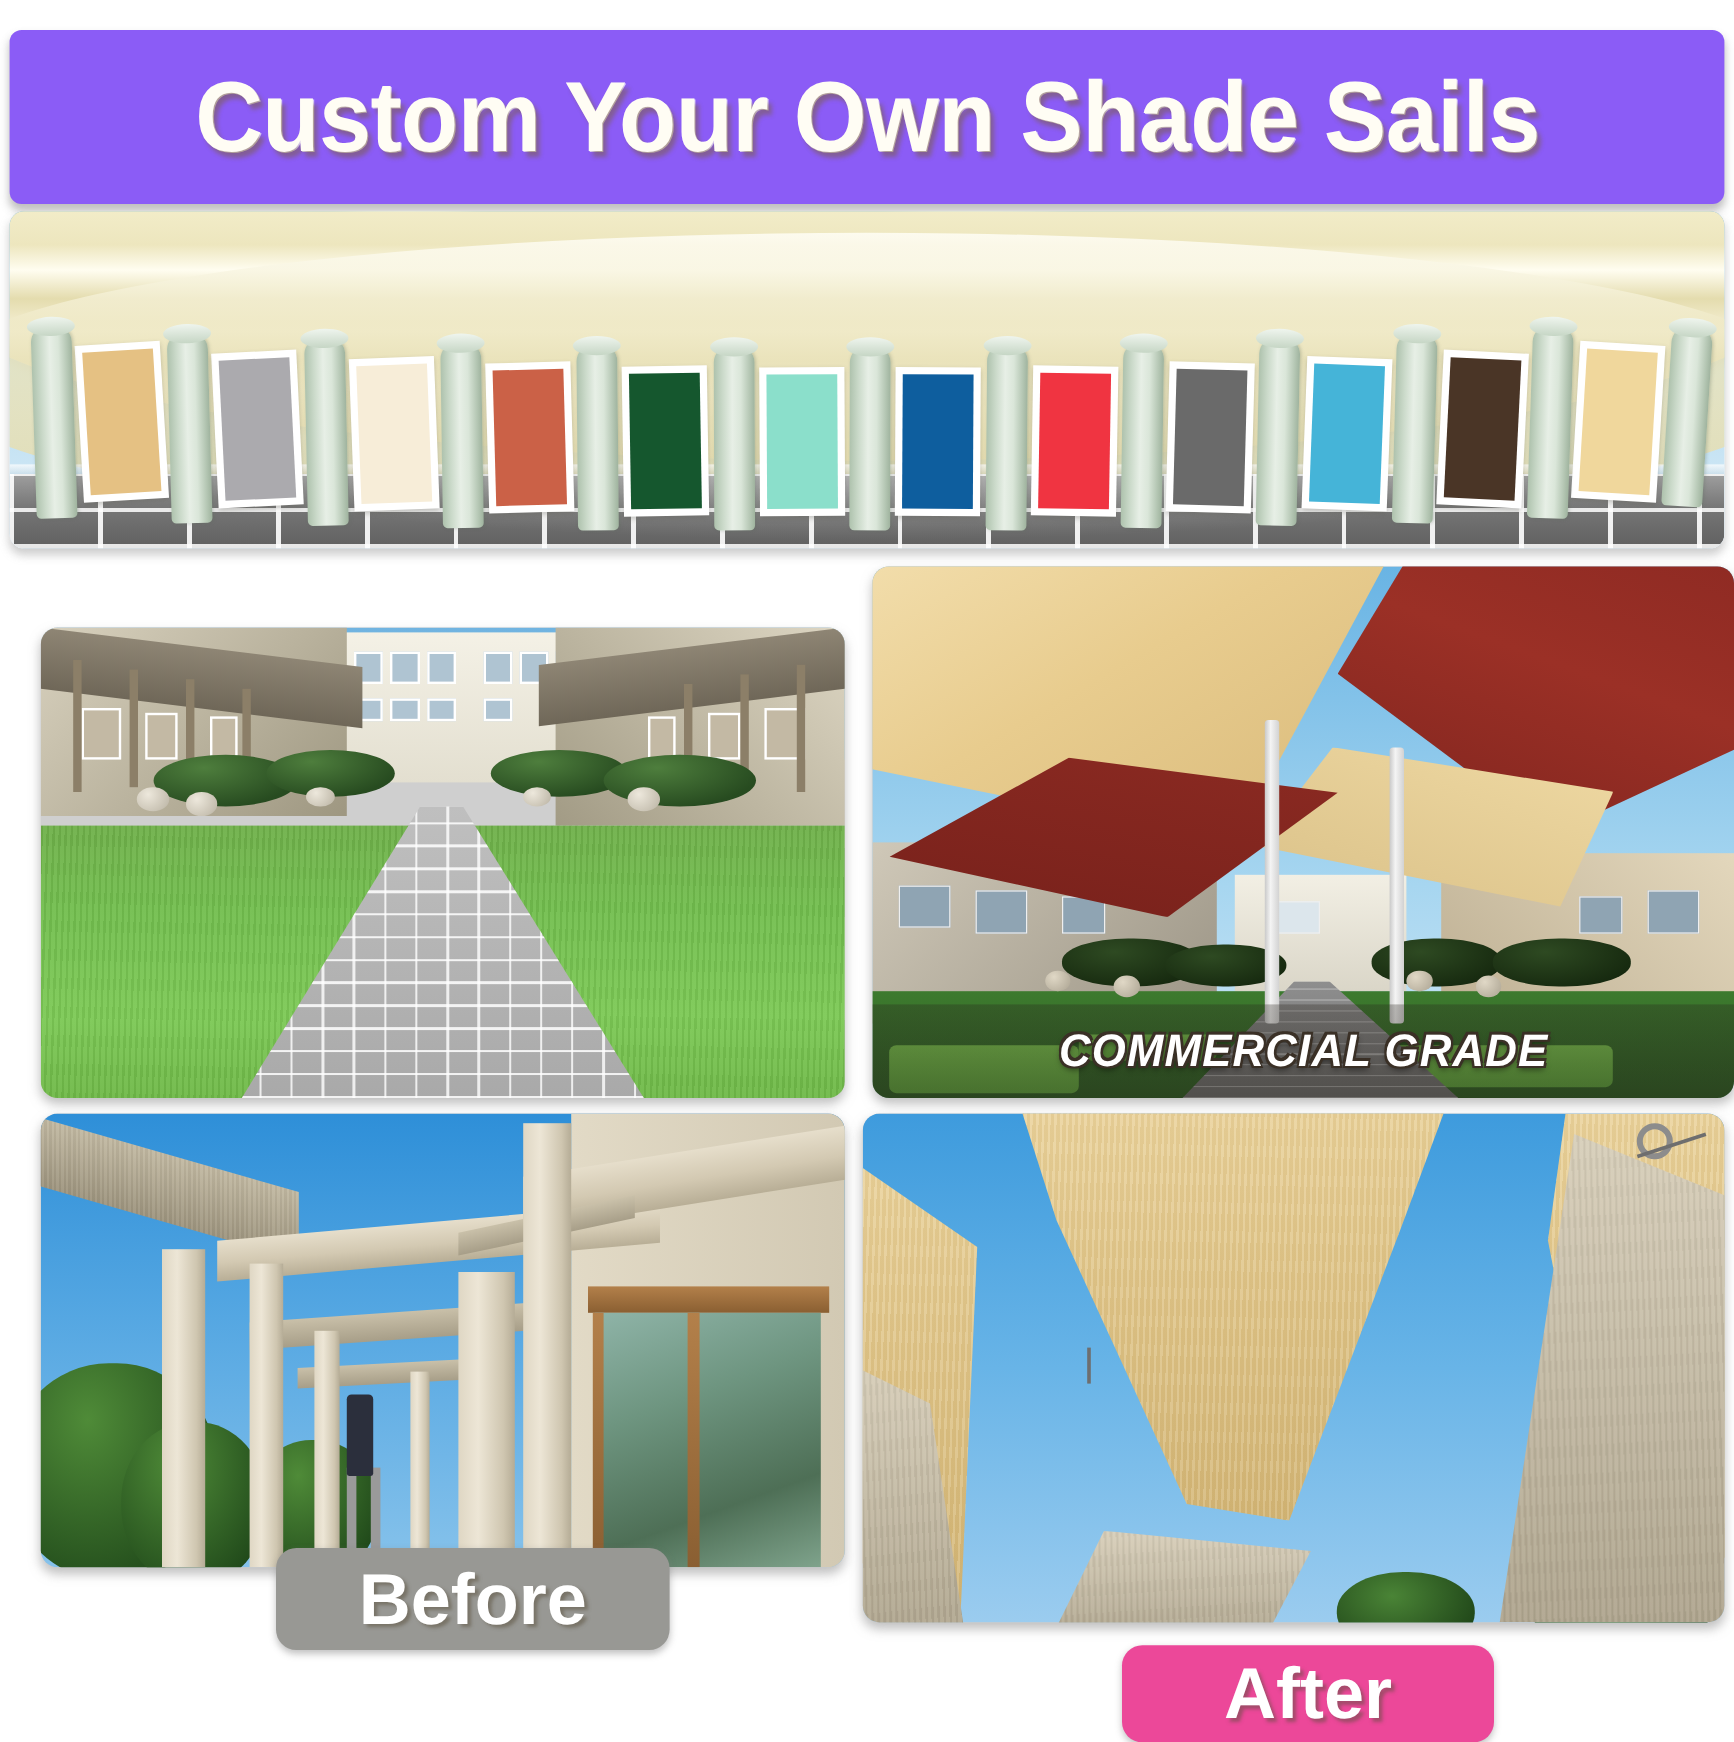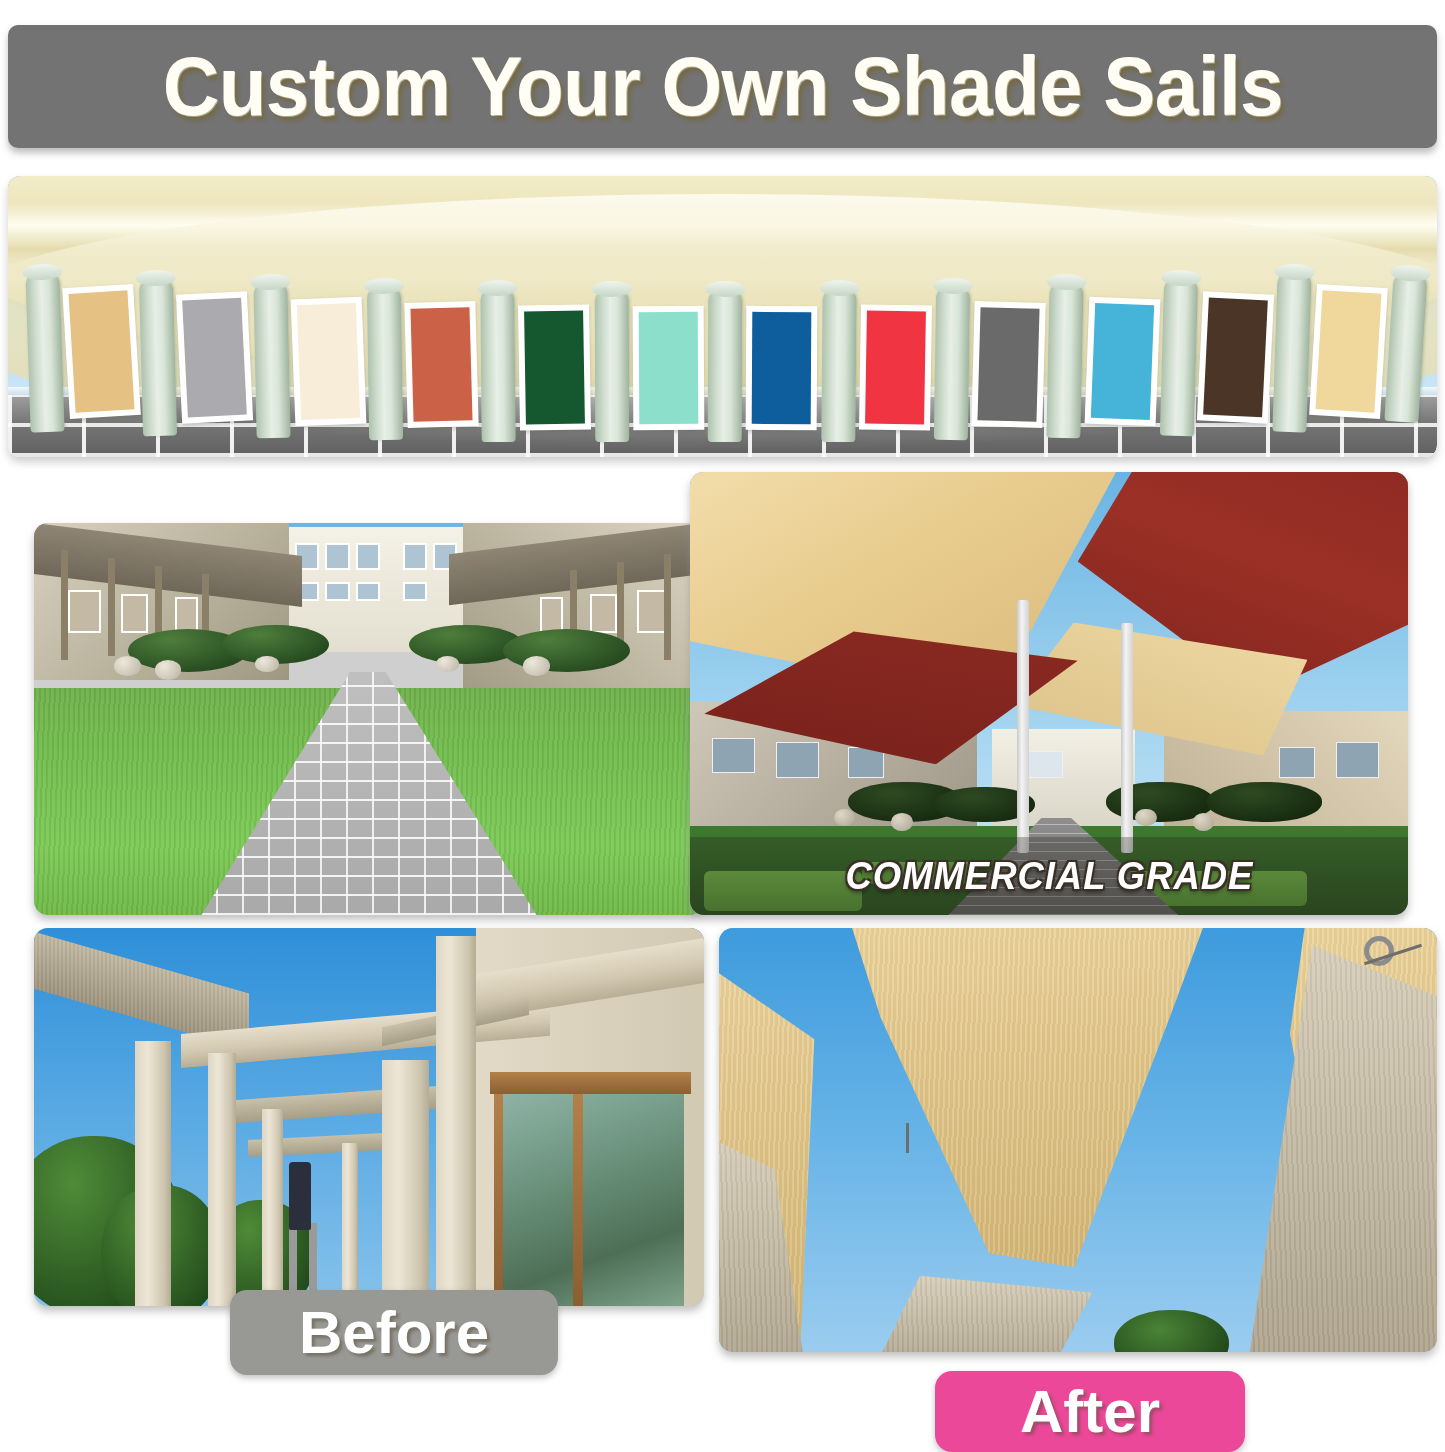--- a/index.html
+++ b/index.html
@@ -7,22 +7,22 @@
   html,body { background:#ffffff; }
   body {
     width:1445px; height:1452px;
     font-family:"Liberation Sans", sans-serif;
     position:relative;
     overflow:hidden;
   }
 
   
   .banner{
-    position:absolute; left:8px; top:25px; width:1429px; height:123px;
-    background:#737373;
+    position:absolute; left:8px; top:25px; width:1429px; height:145px;
+    background:#8b5cf6;
     border-radius:10px;
     box-shadow:0 5px 7px rgba(110,110,110,0.45);
     display:flex; align-items:center; justify-content:center;
   }
   .banner-title{
     font-size:83px; font-weight:bold; color:#FFFDF4;
     letter-spacing:-0.5px;
     font-family:"Liberation Sans", sans-serif;
     transform:scaleX(0.94);
     text-shadow:4px 5px 4px rgba(120,95,20,0.42), 1px 1px 0 rgba(255,255,255,0.7);
@@ -382,21 +382,21 @@
     <div class="p1-hedge" style="left:56%; top:26%; width:17%; height:10%;"></div>
     <div class="p1-hedge" style="left:70%; top:27%; width:19%; height:11%;"></div>
     <div class="p1-rock" style="left:12%; top:34%; width:4%; height:5%;"></div>
     <div class="p1-rock" style="left:18%; top:35%; width:4%; height:5%;"></div>
     <div class="p1-rock" style="left:33%; top:34%; width:3.5%;height:4%;"></div>
     <div class="p1-rock" style="left:60%; top:34%; width:3.5%;height:4%;"></div>
     <div class="p1-rock" style="left:73%; top:34%; width:4%; height:5%;"></div>
   </div>
 </div>
 
-<div class="photo" style="left:690px; top:472px; width:718px; height:443px;">
+<div class="photo" style="left:727px; top:472px; width:718px; height:443px;">
   <div class="photo-inner">
     <div class="p2-sky"></div>
 
     <div class="p2-bldg-l"></div>
     <div class="p2-bldg-r"></div>
     <div class="p2-bldg-far"></div>
     <div class="p2-win" style="left:3%;  top:60%; width:6%; height:8%;"></div>
     <div class="p2-win" style="left:12%; top:61%; width:6%; height:8%;"></div>
     <div class="p2-win" style="left:22%; top:62%; width:5%; height:7%;"></div>
     <div class="p2-win" style="right:4%; top:61%; width:6%; height:8%;"></div>

